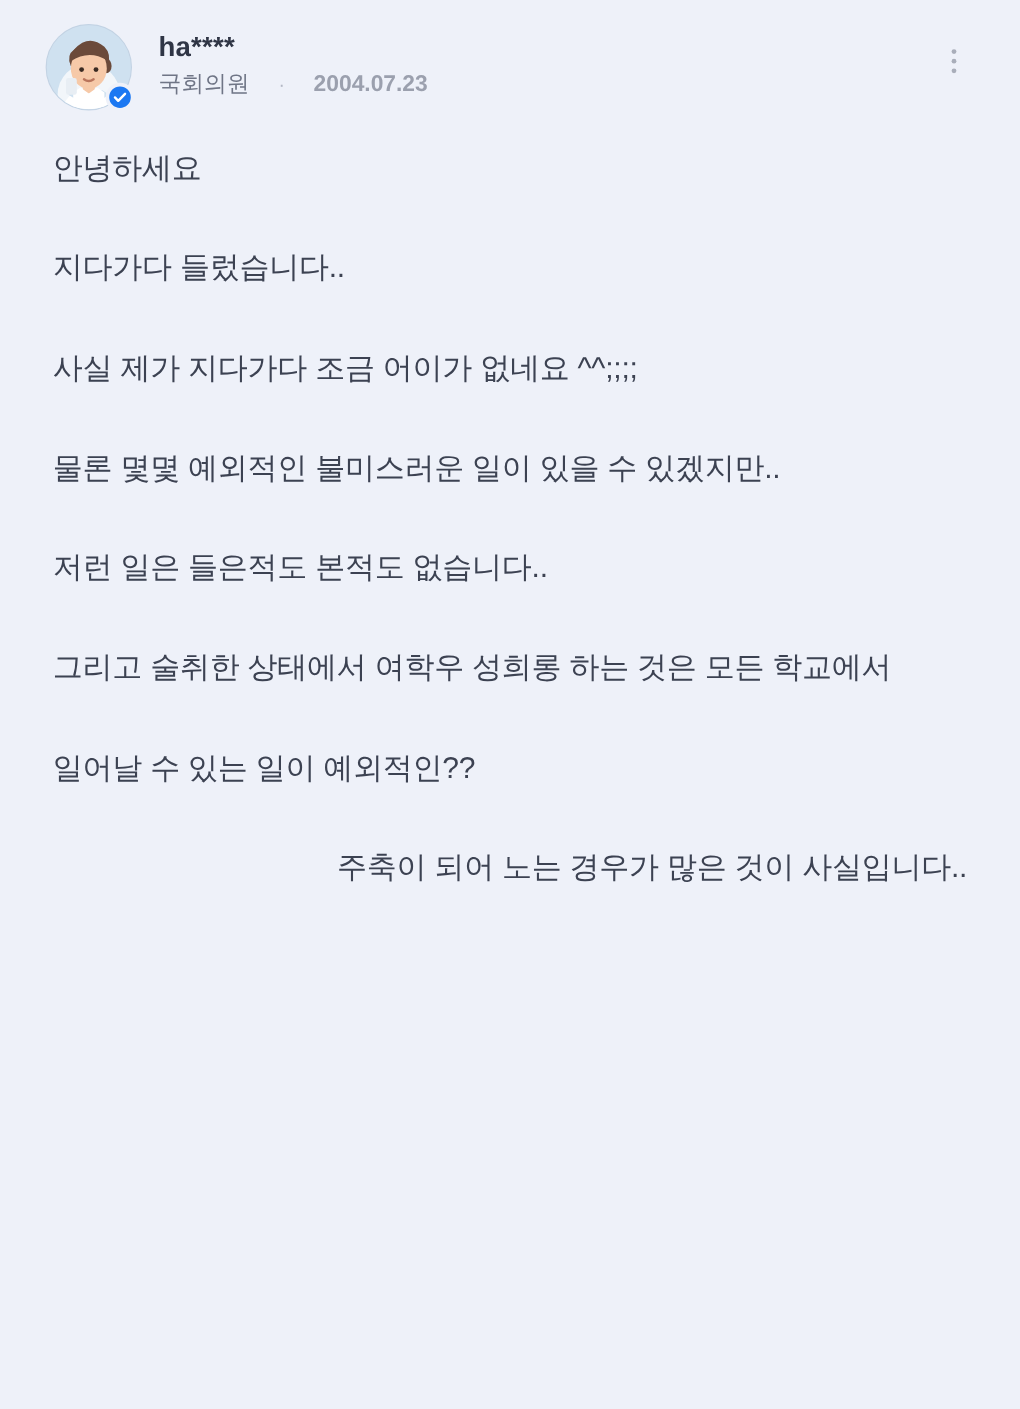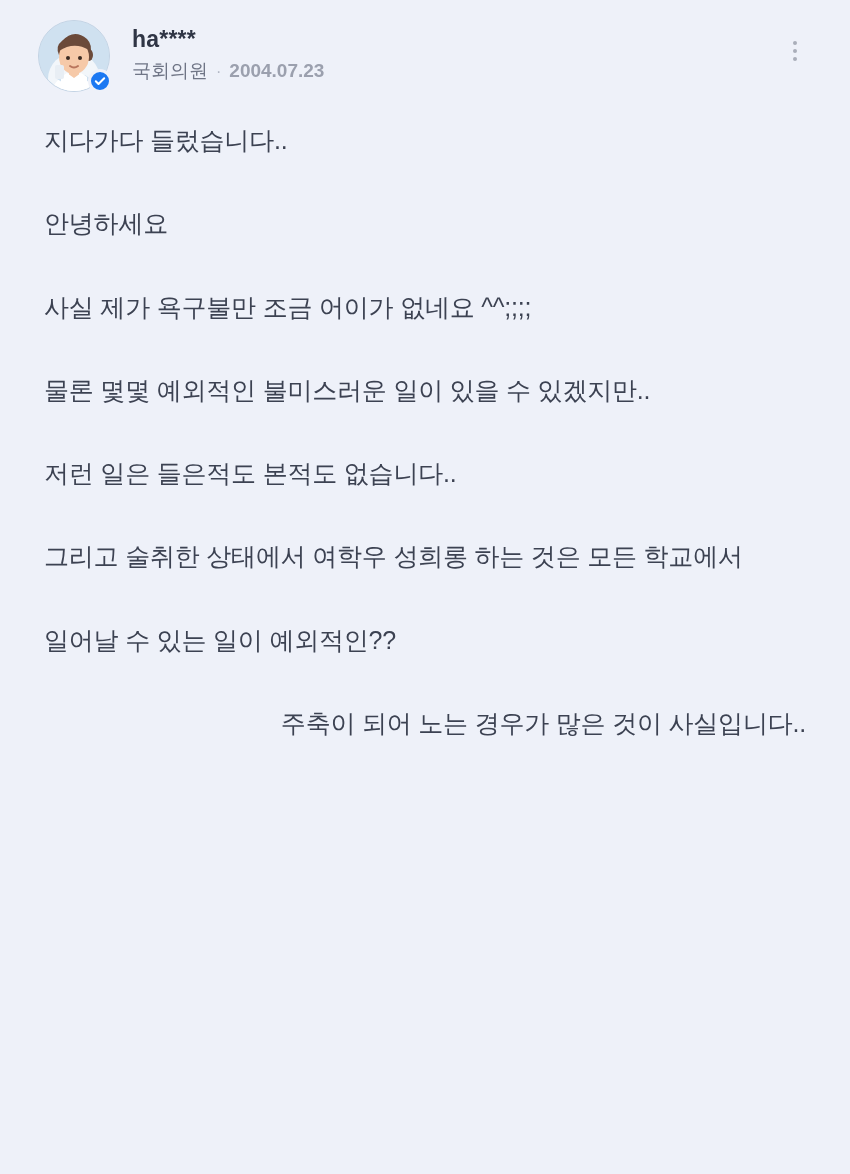--- a/index.html
+++ b/index.html
@@ -75,21 +75,21 @@
   .author-name {
     font-size: 23px;
     font-weight: 700;
     color: #2f3545;
     letter-spacing: 0.2px;
     line-height: 1;
   }
   .sub-line {
     display: flex;
     align-items: flex-end;
-    gap: 8px;
+    gap: 24px;
     font-size: 19px;
     line-height: 1;
   }
   .badge-role {
     color: #6f7586;
     font-weight: 400;
   }
   .dot-sep {
     color: #b2b7c4;
     font-size: 16px;
@@ -180,23 +180,23 @@
     </div>
 
     <div class="more-btn">
       <i></i>
       <i></i>
       <i></i>
     </div>
   </div>
 
   <div class="post-body">
+    <p>안녕하세요</p>
     <p>지다가다 들렀습니다..</p>
-    <p>안녕하세요</p>
-    <p>사실 제가 욕구불만 조금 어이가 없네요 ^^;;;;</p>
+    <p>사실 제가 지다가다 조금 어이가 없네요 ^^;;;;</p>
     <p>물론 몇몇 예외적인 불미스러운 일이 있을 수 있겠지만..</p>
     <p>저런 일은 들은적도 본적도 없습니다..</p>
     <p>그리고 술취한 상태에서 여학우 성희롱 하는 것은 모든 학교에서</p>
     <p>일어날 수 있는 일이 예외적인??</p>
     <p class="last">주축이 되어 노는 경우가 많은 것이 사실입니다..</p>
   </div>
 
 </div>
 
 </body></html>

